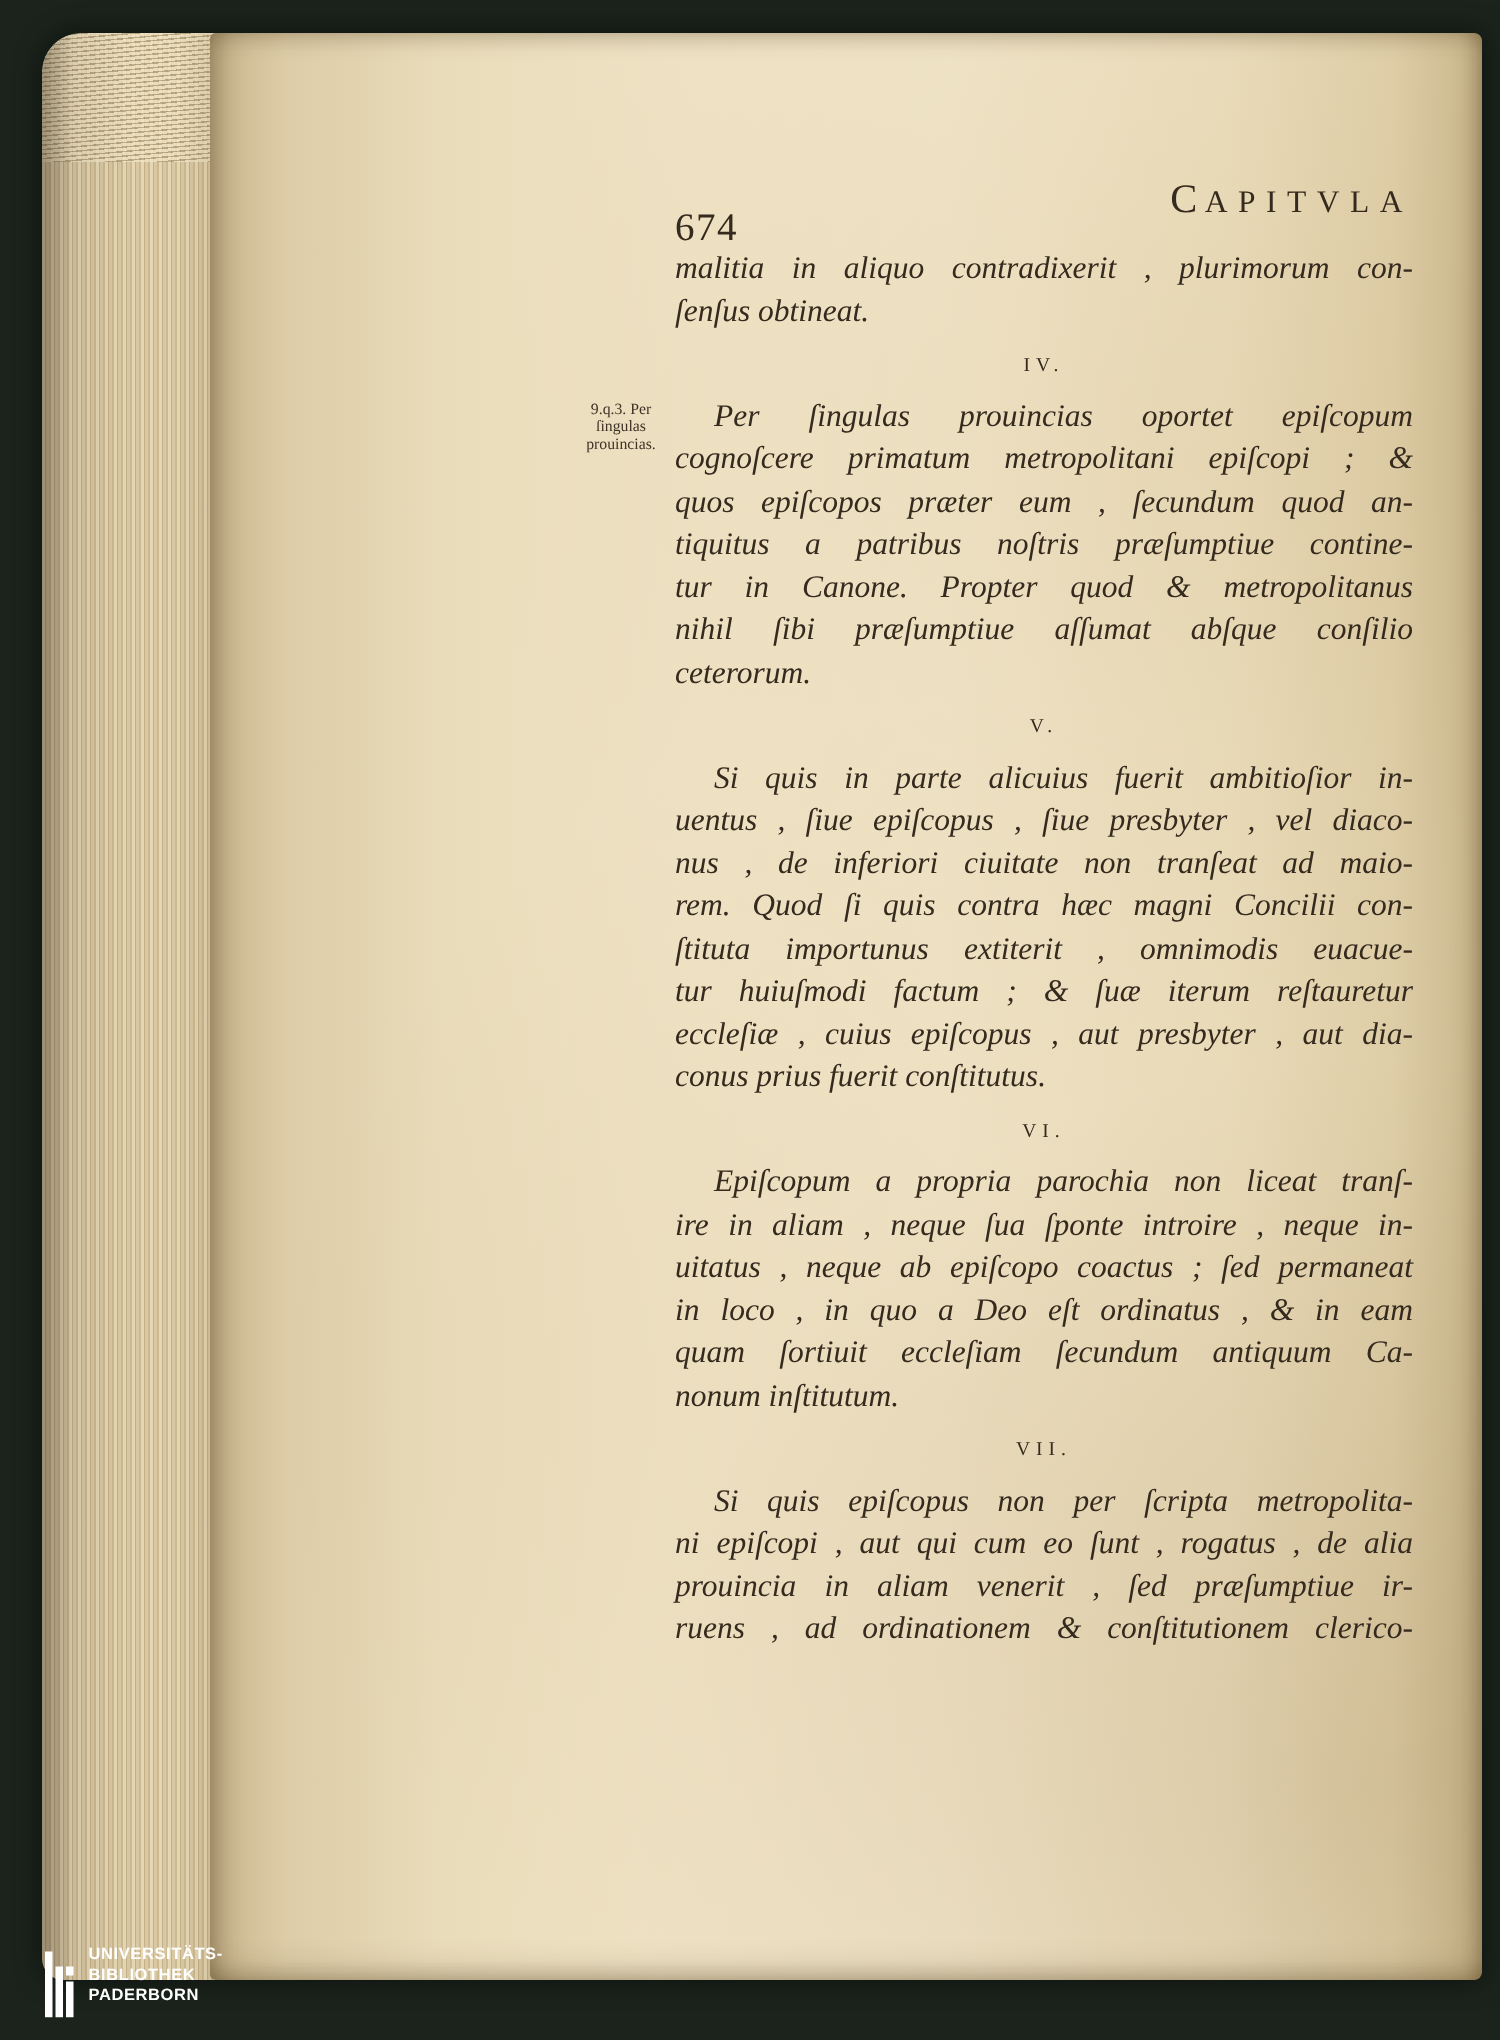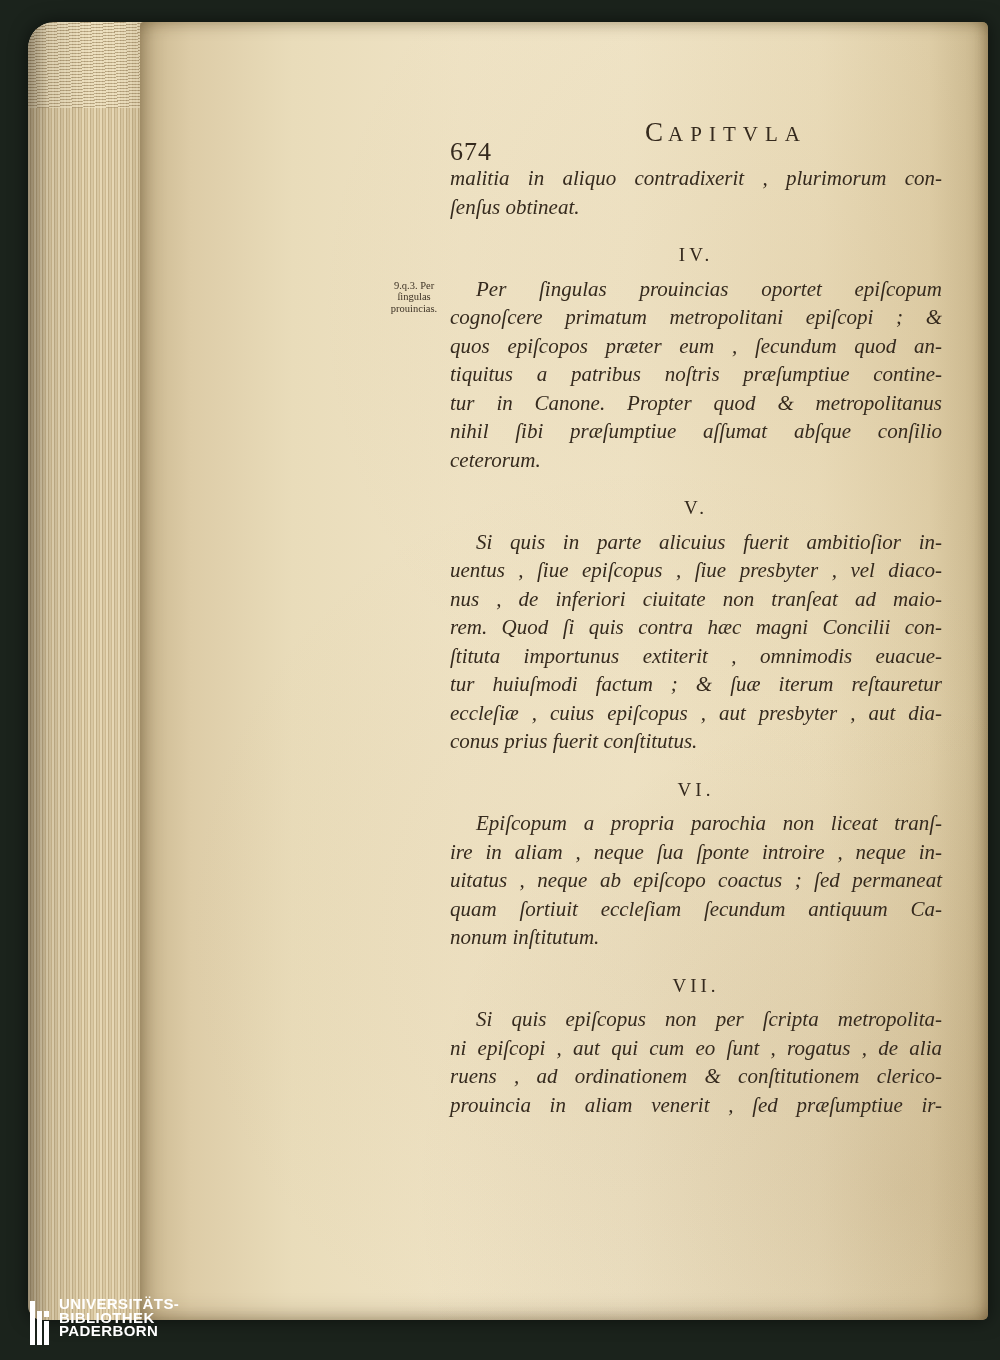--- a/index.html
+++ b/index.html
@@ -70,27 +70,27 @@
     position:absolute;left:422px;top:96px;width:492px;
     color:#352a1e;
     font-size:21px;line-height:28.5px;
   }
   .page-header{position:relative;height:38px;margin-bottom:8px;}
   .page-number{
     position:absolute;left:0;top:20px;
     font-size:26px;letter-spacing:1px;
   }
   .running-title{
-    display:block;text-align:center;padding-left:60px;
+    display:block;text-align:right;padding-left:60px;
     font-size:21px;letter-spacing:7px;
   }
   .running-title::first-letter{font-size:27px;letter-spacing:5px;}
   .section-heading{
-    text-align:center;font-size:19px;letter-spacing:4px;
-    margin:20px 0 5px 0;
+    text-align:center;font-size:13px;letter-spacing:4px;
+    margin:8px 0 5px 0;
   }
   .para{position:relative;}
   .line{
     text-align:justify;text-align-last:justify;
     white-space:normal;
     font-style:italic;
   }
   .line-last{text-align-last:left;}
   .line-indent{text-indent:26px;}
   .margin-note{
@@ -99,21 +99,21 @@
     color:#3d3225;text-align:center;
   }
   
   .stamp{
     position:absolute;left:30px;top:1297px;
     display:flex;align-items:flex-start;gap:9px;
     color:#ffffff;
   }
   .stamp-text{
     font-family:"Liberation Sans","DejaVu Sans",sans-serif;
-    font-size:15px;line-height:13.5px;letter-spacing:.4px;
+    font-size:11px;line-height:13.5px;letter-spacing:.4px;
     font-weight:bold;
   }
 </style>
 </head>
 <body>
 
 <div class="book">
   <div class="fore-edge"></div>
   <div class="page-surface">
   </div>
@@ -151,29 +151,30 @@
           <div class="line">ſtituta importunus extiterit , omnimodis euacue-</div>
           <div class="line">tur huiuſmodi factum ; &amp; ſuæ iterum reſtauretur</div>
           <div class="line">eccleſiæ , cuius epiſcopus , aut presbyter , aut dia-</div>
           <div class="line line-last">conus prius fuerit conſtitutus.</div>
         </div>
         <div class="section-heading">VI.</div>
         <div class="para">
           <div class="line line-indent">Epiſcopum a propria parochia non liceat tranſ-</div>
           <div class="line">ire in aliam , neque ſua ſponte introire , neque in-</div>
           <div class="line">uitatus , neque ab epiſcopo coactus ; ſed permaneat</div>
+          <div class="line">in loco , in quo a Deo eſt ordinatus , &amp; in eam</div>
           <div class="line">quam ſortiuit eccleſiam ſecundum antiquum Ca-</div>
           <div class="line line-last">nonum inſtitutum.</div>
         </div>
         <div class="section-heading">VII.</div>
         <div class="para">
           <div class="line line-indent">Si quis epiſcopus non per ſcripta metropolita-</div>
           <div class="line">ni epiſcopi , aut qui cum eo ſunt , rogatus , de alia</div>
+          <div class="line">prouincia in aliam venerit , ſed præſumptiue ir-</div>
           <div class="line">ruens , ad ordinationem &amp; conſtitutionem clerico-</div>
-          <div class="line">prouincia in aliam venerit , ſed præſumptiue ir-</div>
         </div>
       </div>
   </div>
 </div>
 
 <div class="stamp">
   <svg width="20" height="48" viewBox="0 0 20 48">
     <rect x="0" y="4" width="5" height="44" fill="#ffffff"></rect>
     <rect x="7" y="14" width="5" height="34" fill="#ffffff"></rect>
     <rect x="14" y="24" width="5" height="24" fill="#ffffff"></rect>

